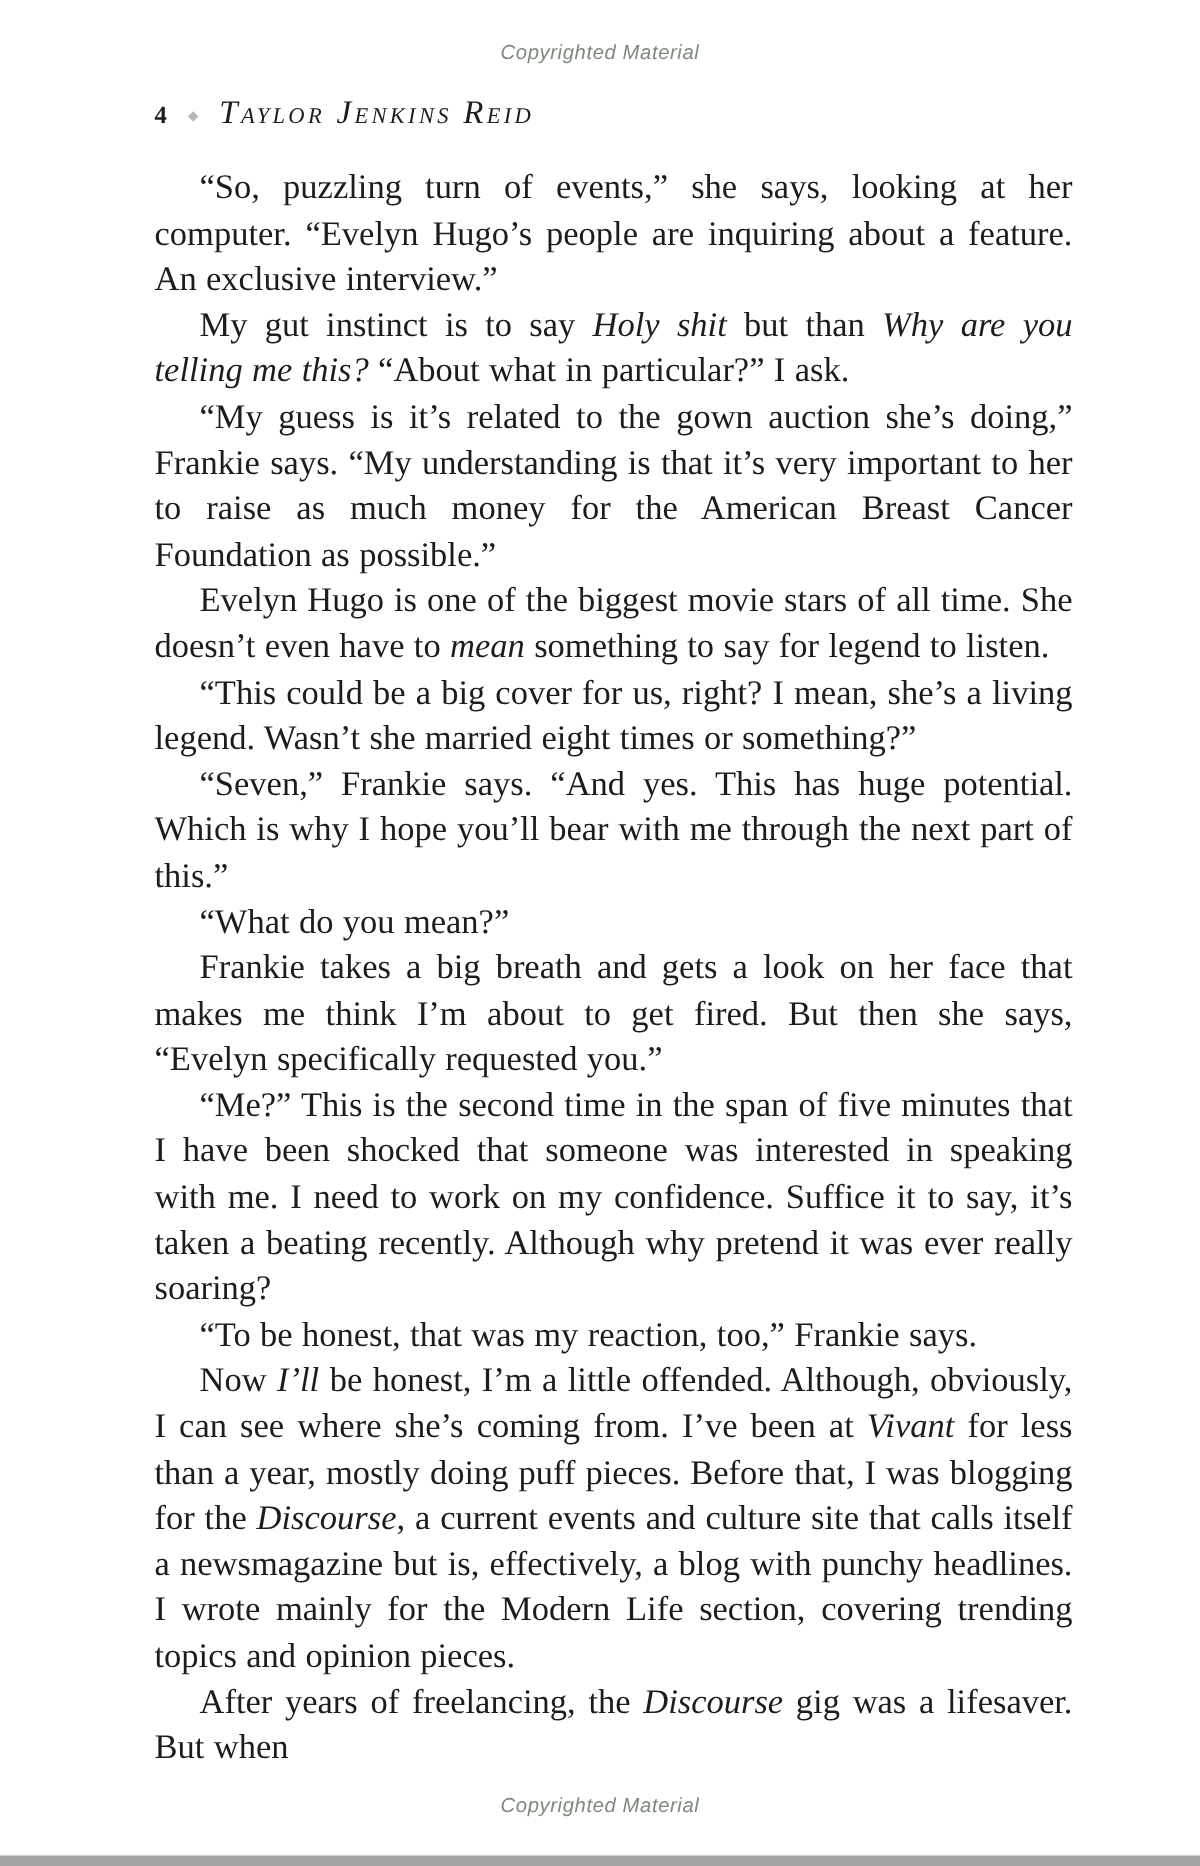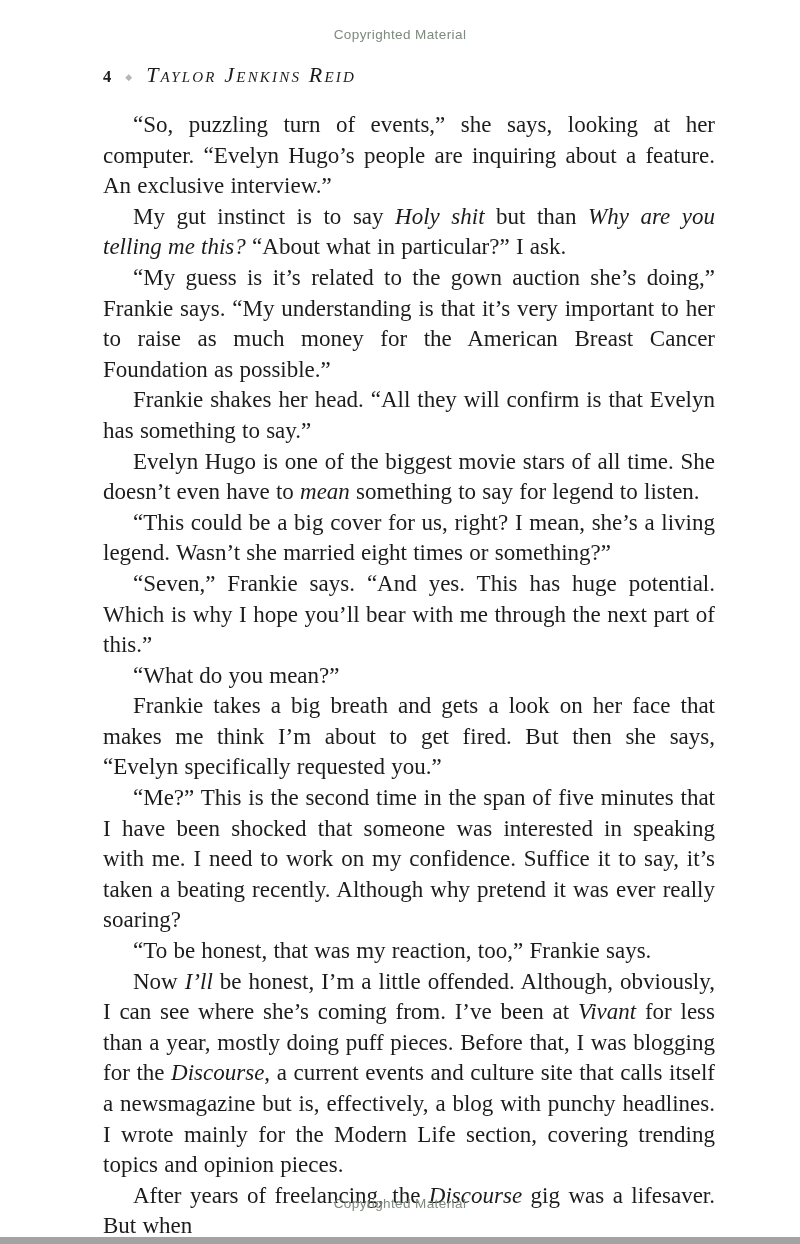--- a/index.html
+++ b/index.html
@@ -14,20 +14,21 @@
   }
   .copyright {
     position: absolute;
     left: 0;
     width: 100%;
     text-align: center;
     font-family: "Liberation Sans", sans-serif;
     font-size: 13.5px;
     letter-spacing: 0.4px;
     color: #7d8a7d;
+    font-style: italic;
   }
   .copyright.top { top: 27px; }
   .copyright.bottom { top: 1196px; }
   .page-header {
     position: absolute;
     top: 62px;
     left: 103px;
     display: flex;
     align-items: baseline;
     font-size: 16px;
@@ -86,21 +87,20 @@
   <div class="page-header">
     <span class="page-number">4</span>
     <span class="diamond">◆</span>
     <span class="author-name">Taylor Jenkins Reid</span>
   </div>
 
   <div class="page-body">
       <p><span>“So, puzzling turn of events,” she says, looking at her computer. “Evelyn Hugo’s people are inquiring about a feature. An exclusive interview.”</span></p>
       <p><span>My gut instinct is to say </span><em>Holy shit</em><span> but than </span><em>Why are you telling me this?</em><span> “About what in particular?” I ask.</span></p>
       <p><span>“My guess is it’s related to the gown auction she’s doing,” Frankie says. “My understanding is that it’s very important to her to raise as much money for the American Breast Cancer Foundation as possible.”</span></p>
-      <p><span>Frankie shakes her head. “All they will confirm is that Evelyn has something to say.”</span></p>
       <p><span>Evelyn Hugo is one of the biggest movie stars of all time. She doesn’t even have to </span><em>mean</em><span> something to say for legend to listen.</span></p>
       <p><span>“This could be a big cover for us, right? I mean, she’s a living legend. Wasn’t she married eight times or something?”</span></p>
       <p><span>“Seven,” Frankie says. “And yes. This has huge potential. Which is why I hope you’ll bear with me through the next part of this.”</span></p>
       <p><span>“What do you mean?”</span></p>
       <p><span>Frankie takes a big breath and gets a look on her face that makes me think I’m about to get fired. But then she says, “Evelyn specifically requested you.”</span></p>
       <p><span>“Me?” This is the second time in the span of five minutes that I have been shocked that someone was interested in speaking with me. I need to work on my confidence. Suffice it to say, it’s taken a beating recently. Although why pretend it was ever really soaring?</span></p>
       <p><span>“To be honest, that was my reaction, too,” Frankie says.</span></p>
       <p><span>Now </span><em>I’ll</em><span> be honest, I’m a little offended. Although, obviously, I can see where she’s coming from. I’ve been at </span><em>Vivant</em><span> for less than a year, mostly doing puff pieces. Before that, I was blogging for the </span><em>Discourse</em><span>, a current events and culture site that calls itself a newsmagazine but is, effectively, a blog with punchy headlines. I wrote mainly for the Modern Life section, covering trending topics and opinion pieces.</span></p>
       <p><span>After years of freelancing, the </span><em>Discourse</em><span> gig was a lifesaver. But when</span></p>
     </div>

